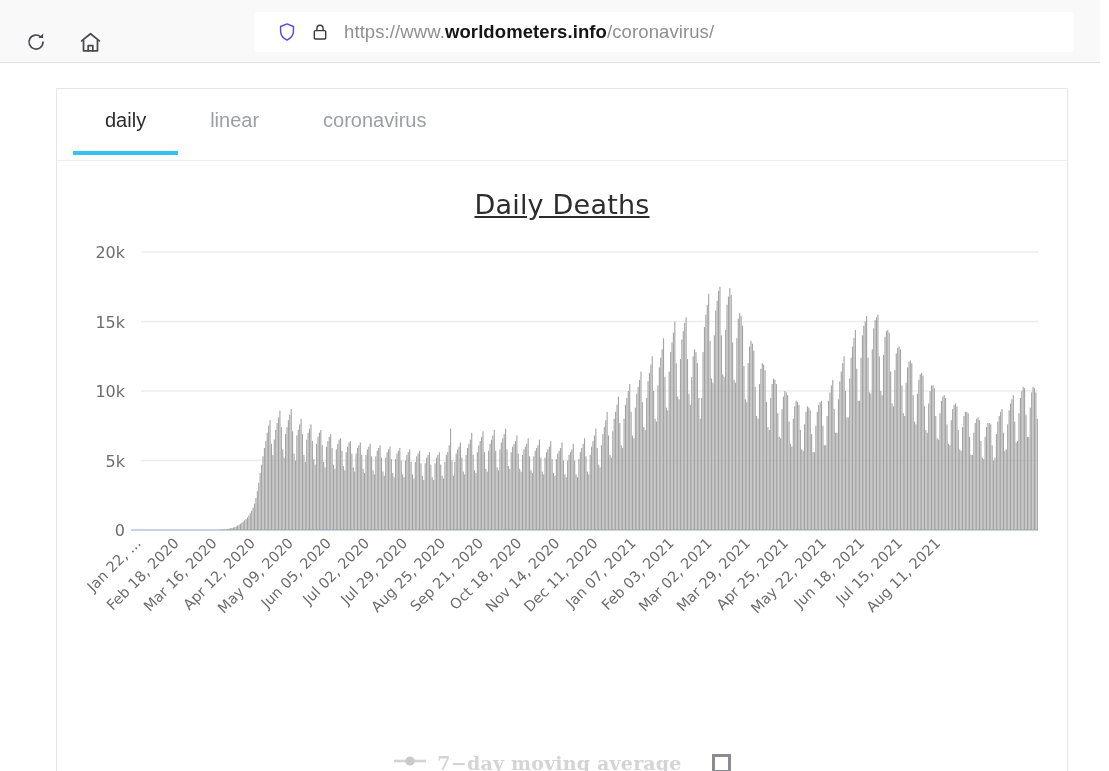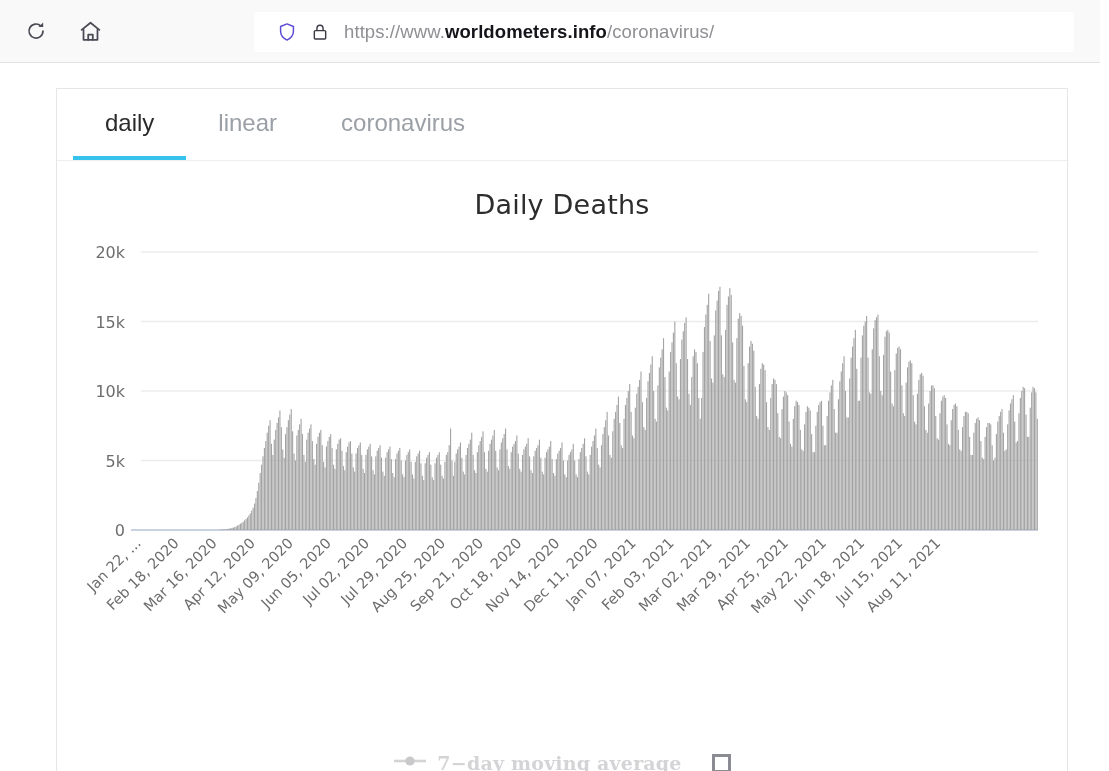--- a/index.html
+++ b/index.html
@@ -10,21 +10,21 @@
     font-family: "Liberation Sans", sans-serif;
     overflow: hidden;
   }
 
   
   .browser-bar {
     position: absolute; left: 0; top: 0;
     width: 1100px; height: 63px;
     background: #f9f9fa;
     border-bottom: 1px solid #e2e2e4;
-    display: flex; align-items: center;
+    display: flex; align-items: flex-end;
   }
   .nav-btn {
     width: 40px; height: 40px; margin-left: 14px;
     display: flex; align-items: center; justify-content: center;
     border-radius: 4px; cursor: pointer;
   }
   .nav-btn:first-child { margin-left: 16px; }
   .nav-btn svg { display: block; }
 
   .urlbar {
@@ -56,37 +56,38 @@
   
   .tabs {
     position: relative; height: 72px;
     border-bottom: 1px solid #eceef0;
     display: flex; align-items: flex-start;
     padding-left: 16px; padding-top: 20px;
   }
   .tab {
     position: relative;
     padding: 0 32px 22px 32px;
-    font-size: 24px; color: #9aa0a6;
+    font-size: 20px; color: #9aa0a6;
     cursor: pointer; white-space: nowrap;
     font-family: "Liberation Sans", sans-serif;
   }
   .tab.active { color: #2b2b2b; }
   .tab.active::after {
     content: ""; position: absolute;
     left: 0; right: 0; bottom: -1px;
     height: 4px; background: #35c3ee;
   }
 
   
   .chart-title {
     text-align: center; margin-top: 28px;
     font-size: 27px; color: #2d2d2d;
     font-family: "DejaVu Sans", sans-serif;
     letter-spacing: 0.2px;
+    text-decoration: underline;
   }
   .chart-sub {
     text-align: center; margin-top: 14px;
     font-size: 17px; color: #555a5e; line-height: 1.45;
     font-family: "DejaVu Sans", sans-serif;
   }
 
   
   .plot-wrap { position: relative; width: 1010px; height: 420px; margin-top: 8px; }
   .plot-svg { position: absolute; left: 0; top: 0; }

